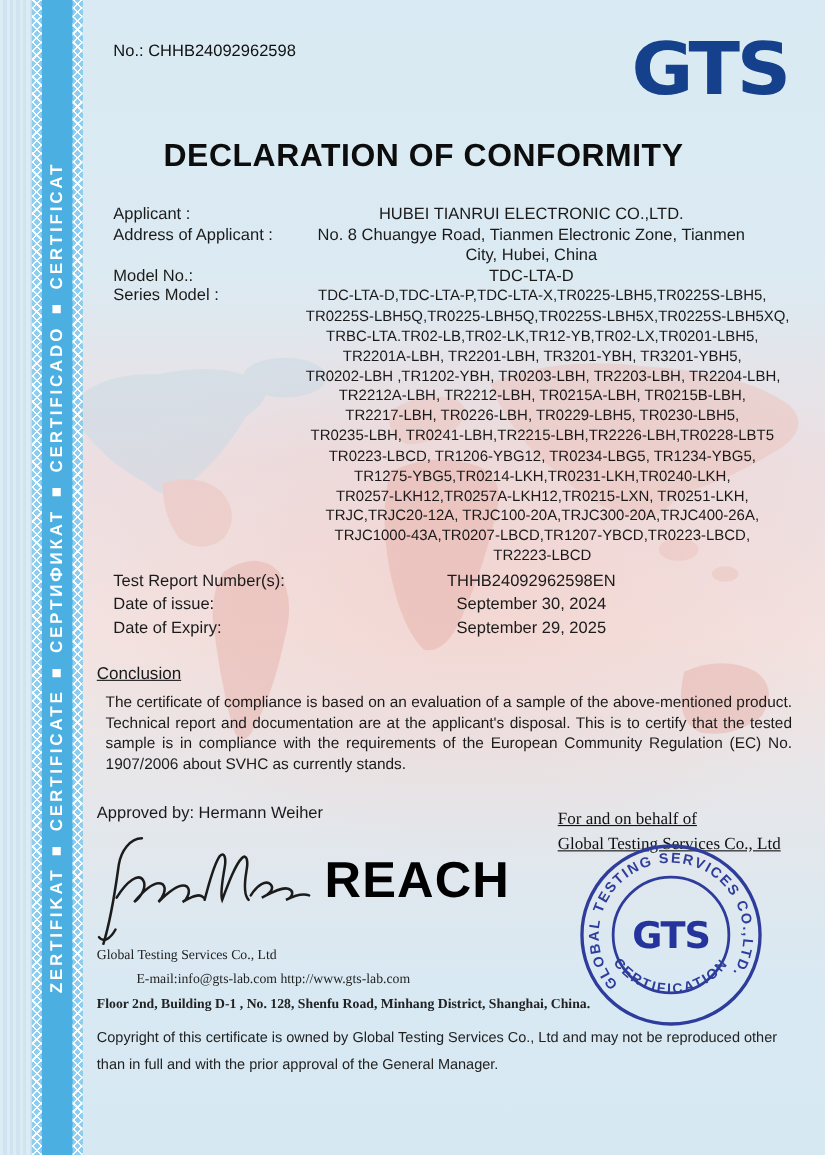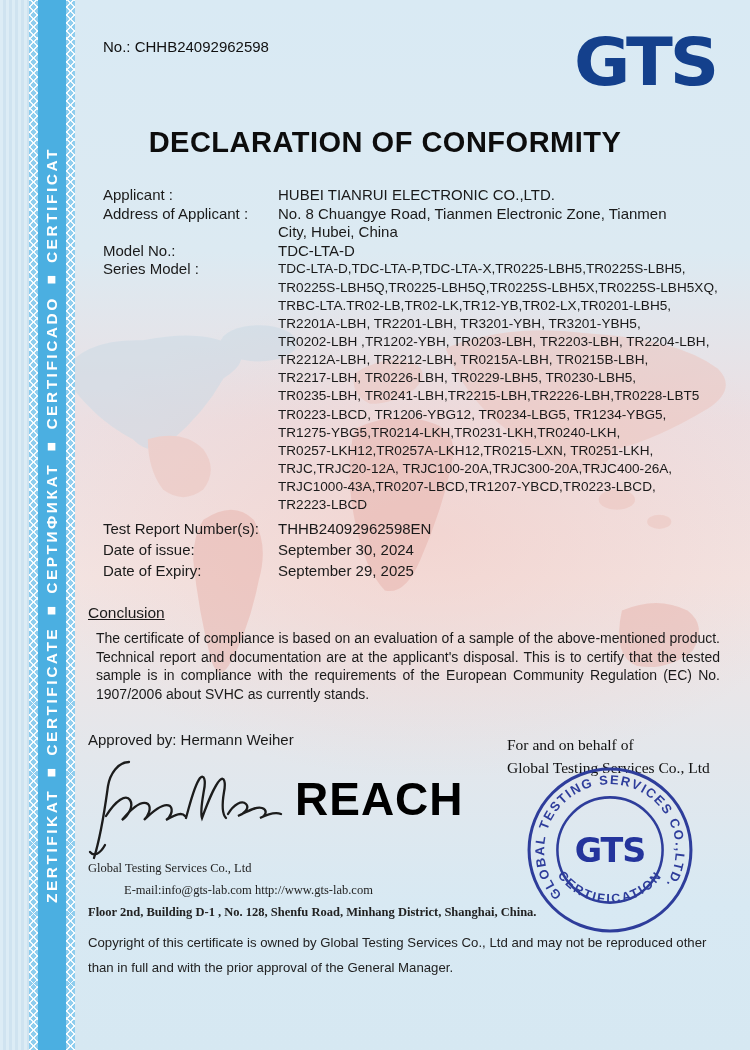--- a/index.html
+++ b/index.html
@@ -27,34 +27,34 @@
   .no-line{position:absolute;left:103px;top:38px;font-size:15px;color:#111;}
   .gts-logo{position:absolute;left:574px;top:24px;font-size:66px;font-weight:900;
     color:#14408c;letter-spacing:-3px;transform:scaleX(1.04);transform-origin:left top;
     font-family:"DejaVu Sans",sans-serif;}
   .title{position:absolute;left:95px;top:126px;width:580px;text-align:center;
     font-size:29px;font-weight:bold;letter-spacing:.5px;color:#0d0d0d;}
   
   .fields{position:absolute;left:103px;top:186px;width:600px;}
   .frow{display:flex;font-size:15px;line-height:18.6px;}
   .flabel{width:175px;flex:0 0 175px;}
-  .fvalue{flex:1;max-width:410px;}
+  .fvalue{flex:1;max-width:410px;text-align:center;}
   .frow.tall{line-height:21px;}
   .series-line{font-size:13.6px;line-height:18.15px;white-space:nowrap;}
   .gap3{margin-top:3px;}
   
   .concl-head{position:absolute;left:88px;top:604px;font-size:15.5px;text-decoration:underline;}
   .concl-body{position:absolute;left:96px;top:629px;width:624px;font-size:14px;
     line-height:18.7px;text-align:justify;}
   
   .approved{position:absolute;left:88px;top:731px;font-size:15px;}
   .sig{position:absolute;left:82px;top:752px;}
   .reach{position:absolute;left:295px;top:772px;font-size:46px;font-weight:900;letter-spacing:1px;color:#000;}
   .behalf{position:absolute;left:507px;top:733px;font-family:"Liberation Serif",serif;
-    font-size:15.5px;line-height:23px;color:#111;}
+    font-size:15.5px;line-height:23px;color:#111;text-decoration:underline;}
   .stamp{position:absolute;left:524px;top:764px;}
   
   .foot-serif{position:absolute;left:88px;font-family:"Liberation Serif",serif;font-size:12.5px;color:#222;}
   .f1{top:861px;} .f2{top:883px;margin-left:36px;} .f3{top:905px;font-weight:bold;}
   .copyright{position:absolute;left:88px;top:931px;width:626px;font-size:13.2px;line-height:24.5px;color:#222;}
 </style>
 </head>
 <body>
 
 <div class="pink-wash"></div>

